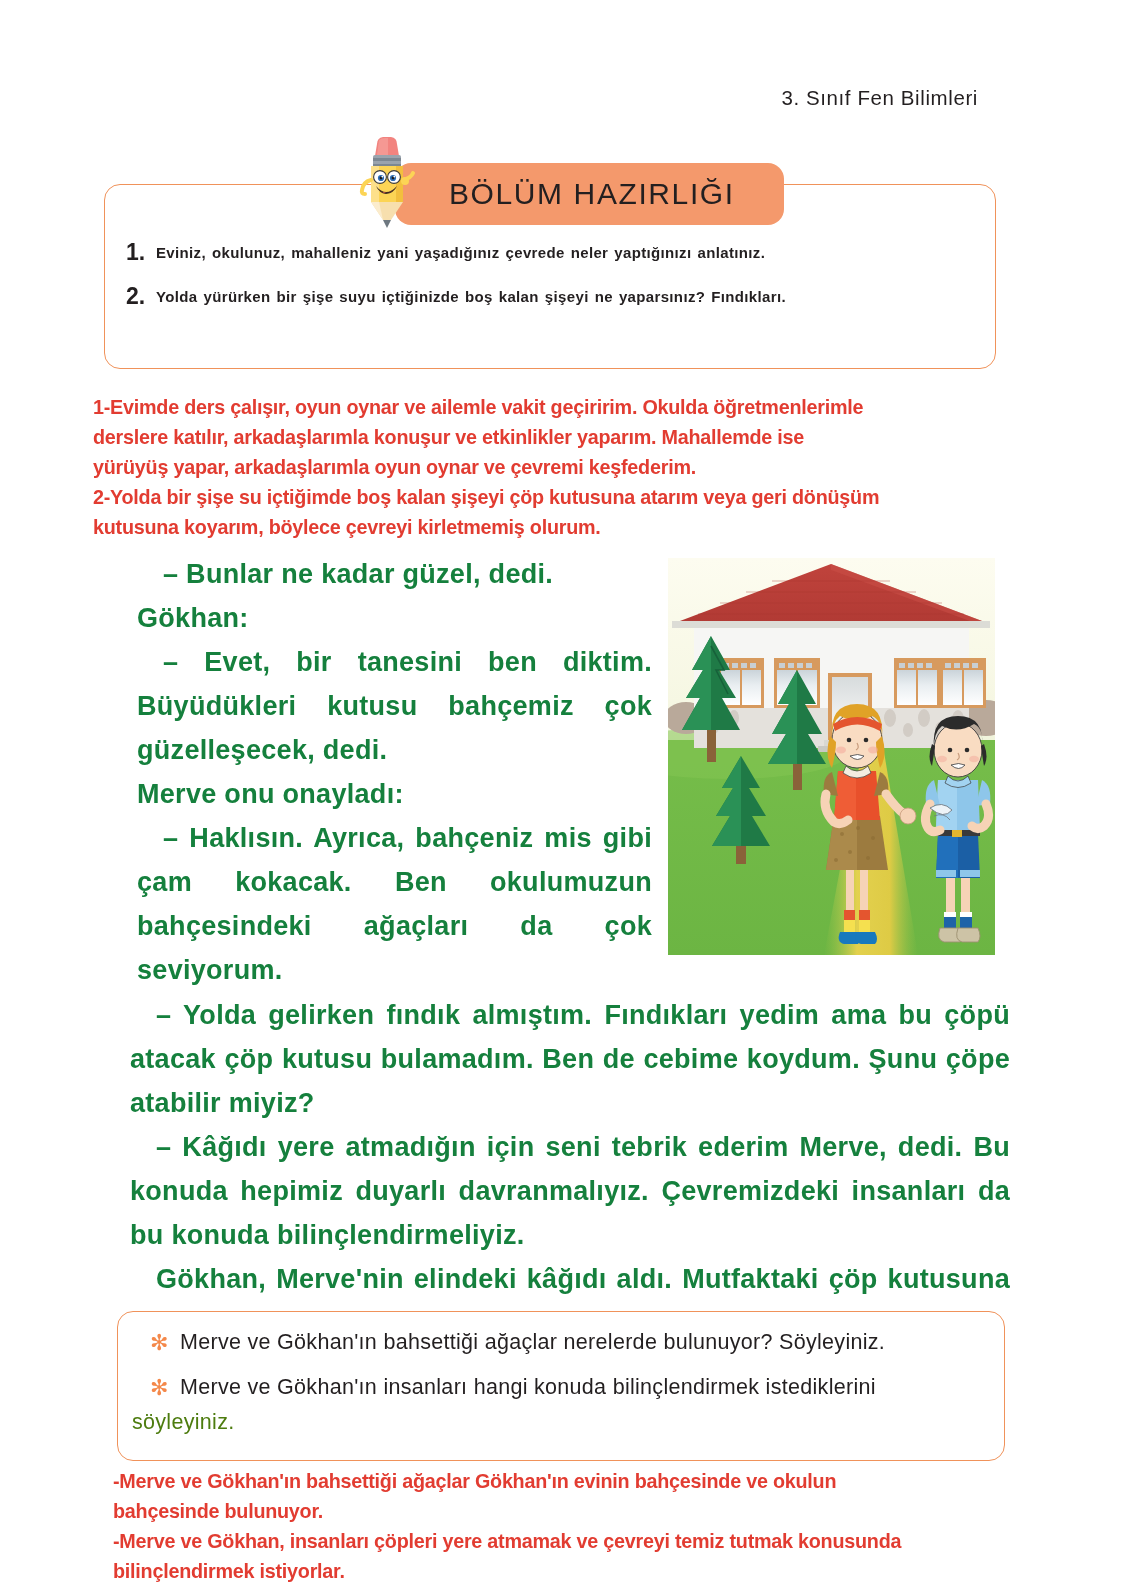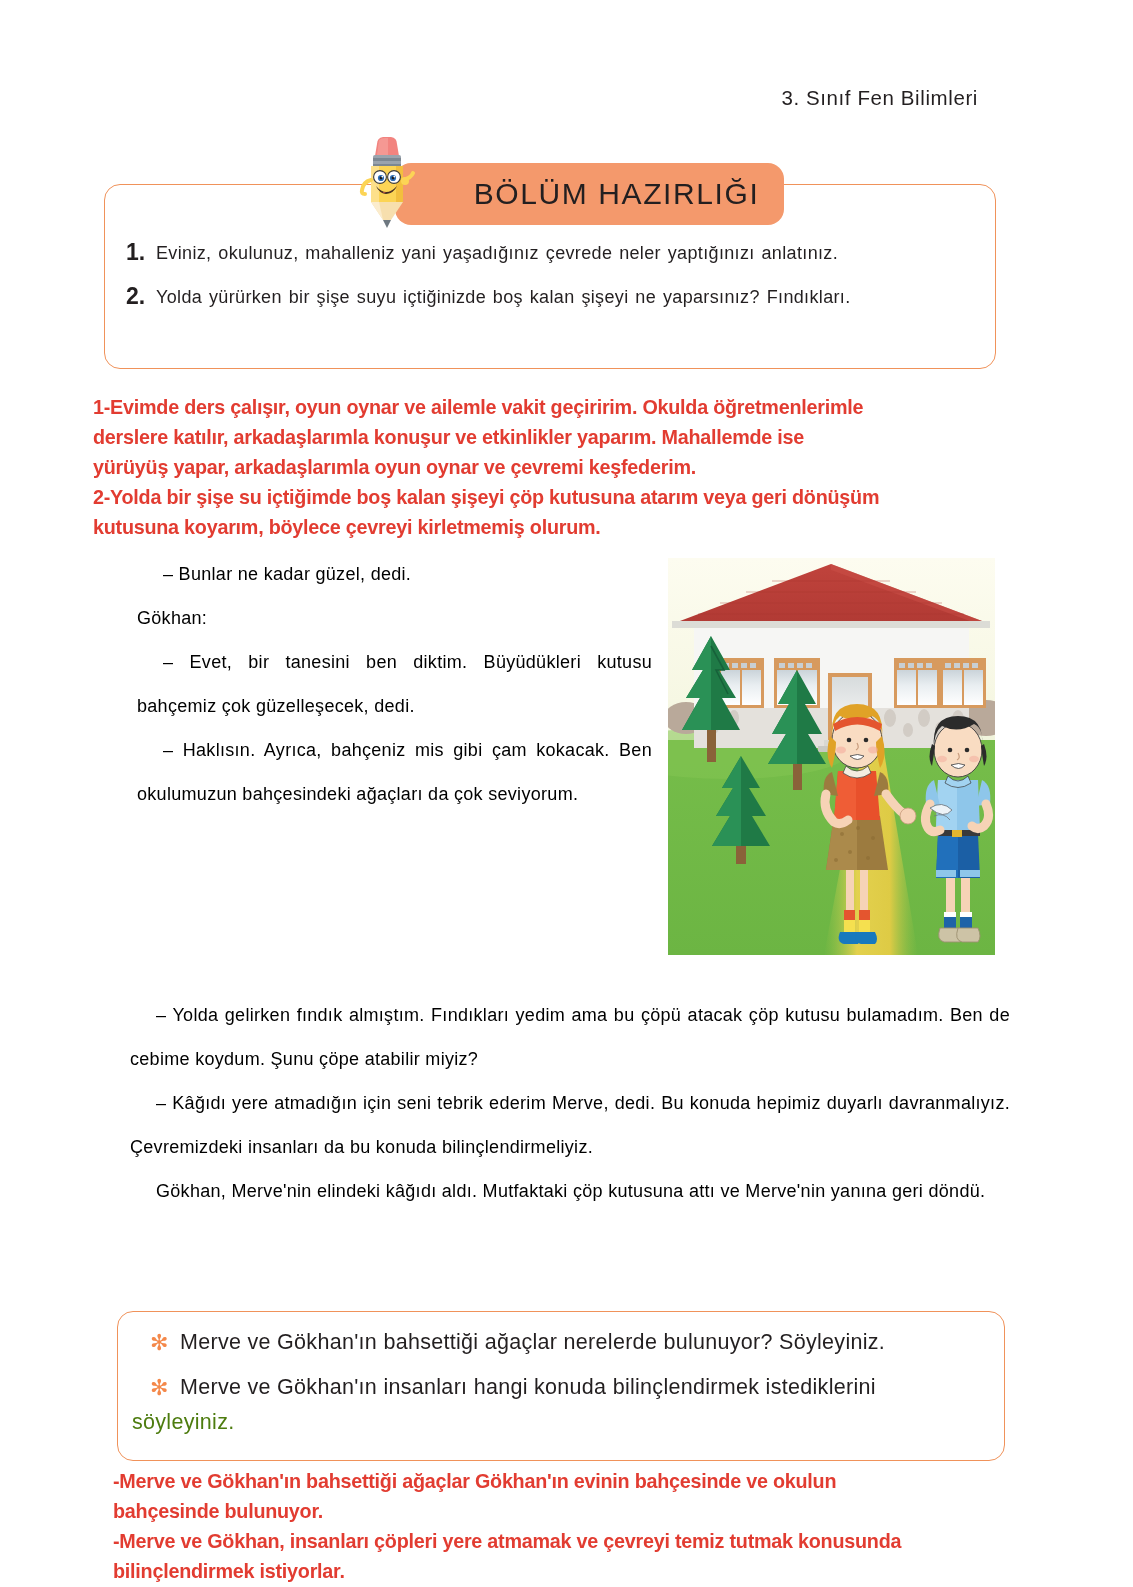--- a/index.html
+++ b/index.html
@@ -51,21 +51,20 @@
   .banner {
     position: absolute;
     left: 395px;
     top: 163px;
     width: 389px;
     height: 62px;
     background: #f4996c;
     border-radius: 16px;
     display: flex;
     align-items: center;
-    justify-content: center;
   }
   .banner-title {
     font-family: "Liberation Sans", sans-serif;
     font-size: 30px;
     font-weight: 400;
     letter-spacing: 1.6px;
     color: #231f20;
     padding-left: 54px;
     white-space: nowrap;
   }
@@ -93,27 +92,28 @@
     color: #231f20;
   }
   .q-num {
     font-size: 23px;
     font-weight: 700;
     width: 30px;
     flex: 0 0 30px;
     line-height: 32px;
   }
   .q-text {
-    font-size: 18px;
+    font-size: 15px;
     line-height: 34px;
     letter-spacing: 0.35px;
     flex: 1;
     text-align: justify;
     text-align-last: left;
     word-spacing: 1.5px;
+    font-weight: bold;
   }
   .q-text.j { text-align: justify; }
 
   
   .red-block {
     position: absolute;
     font-family: "Liberation Sans", sans-serif;
     font-weight: 700;
     color: #e23c31;
     font-size: 21px;
@@ -122,24 +122,25 @@
     transform: scaleX(0.94);
     transform-origin: left top;
   }
   #answer-top { left: 93px; top: 392px; width: 1040px; }
   #answer-bottom { left: 113px; top: 1466px; width: 1010px; }
   .red-line { white-space: nowrap; }
 
   
   .story {
     font-family: "Liberation Sans", sans-serif;
-    font-size: 18px;
+    font-size: 27px;
     line-height: 44px;
-    color: #000000;
+    color: #15803d;
     letter-spacing: 0.3px;
+    font-weight: bold;
   }
   .col-left {
     position: absolute;
     left: 137px;
     top: 552px;
     width: 515px;
   }
   .story p {
     margin: 0 0 0 0;
     text-align: justify;
@@ -271,20 +272,21 @@
     <div class="red-line">derslere katılır, arkadaşlarımla konuşur ve etkinlikler yaparım. Mahallemde ise</div>
     <div class="red-line">yürüyüş yapar, arkadaşlarımla oyun oynar ve çevremi keşfederim.</div>
     <div class="red-line">2-Yolda bir şişe su içtiğimde boş kalan şişeyi çöp kutusuna atarım veya geri dönüşüm</div>
     <div class="red-line">kutusuna koyarım, böylece çevreyi kirletmemiş olurum.</div>
   </div>
 
   <div class="story col-left">
     <p class="ind">– Bunlar ne kadar güzel, dedi.</p>
     <p>Gökhan:</p>
     <p class="ind">– Evet, bir tanesini ben diktim. Büyüdükleri kutusu bahçemiz çok güzelleşecek, dedi.</p>
+    <p>Merve onu onayladı:</p>
     <p class="ind">– Haklısın. Ayrıca, bahçeniz mis gibi çam kokacak. Ben okulumuzun bahçesindeki ağaçları da çok seviyorum.</p>
   </div>
 
   <div class="illus">
     <svg viewBox="0 0 327 397" width="327" height="397">
       <defs>
         <linearGradient id="skyg" x1="0" y1="0" x2="0" y2="1">
           <stop offset="0%" stop-color="#fdfcf0"></stop>
           <stop offset="60%" stop-color="#f6f7e3"></stop>
           <stop offset="100%" stop-color="#e8efcf"></stop>

